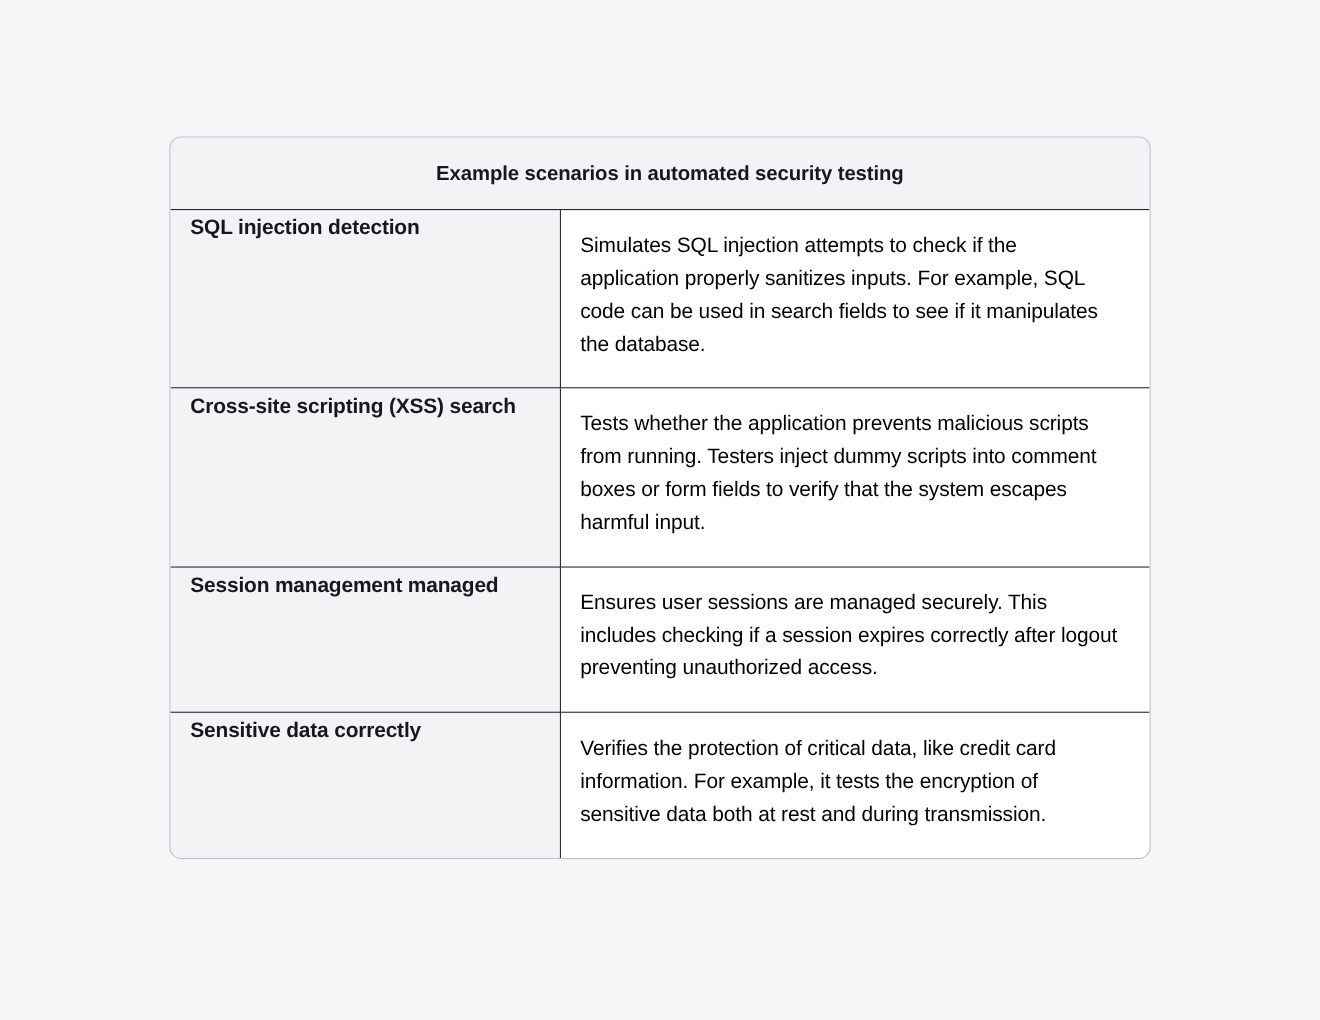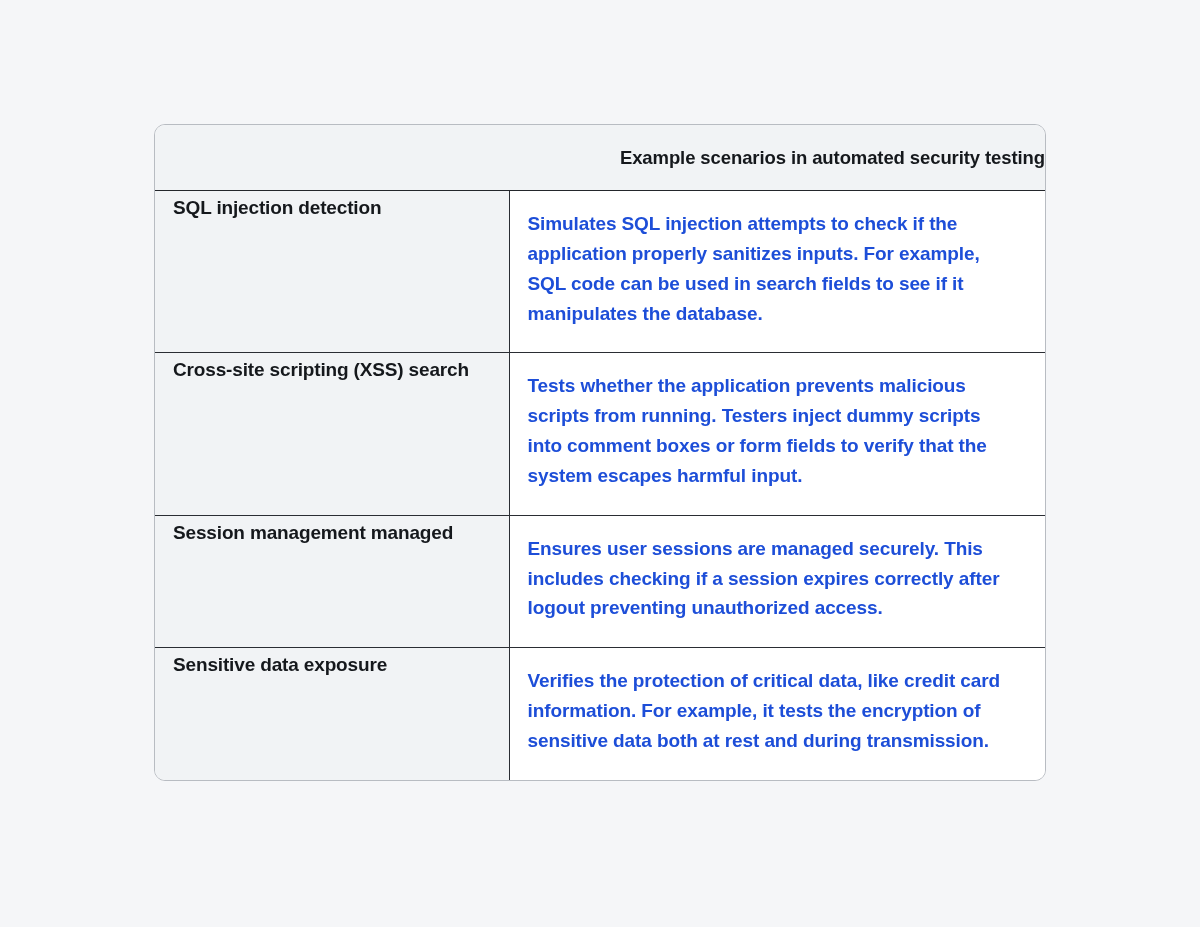--- a/index.html
+++ b/index.html
@@ -40,21 +40,21 @@
   }
 
   .table .col-label { width: 354px; }
   .table .col-desc  { width: 536px; }
 
   
   .header-row th {
     background: #f1f3f5;
     border-bottom: 1.5px solid #23262b;
     padding: 21px 0 20px 18px;
-    text-align: right;
+    text-align: center;
     vertical-align: middle;
   }
   .header-title {
     font-size: 18.5px;
     font-weight: bold;
     color: #15181c;
     letter-spacing: -0.1px;
     line-height: 1.3;
   }
 
@@ -79,22 +79,22 @@
 
   .label-text {
     font-size: 19px;
     font-weight: bold;
     color: #15181c;
     line-height: 1.46;
     letter-spacing: -0.15px;
   }
   .desc-text {
     font-size: 19px;
-    font-weight: bold;
-    color: #1d4ed8;
+    font-weight: normal;
+    color: #000000;
     line-height: 1.57;
     letter-spacing: -0.1px;
   }
 </style>
 </head>
 <body>
 
 <div class="page">
 
   <div class="table-card">
@@ -136,21 +136,21 @@
           <td class="cell-label">
             <span class="label-text">Session management managed</span>
           </td>
           <td class="cell-desc">
             <span class="desc-text">Ensures user sessions are managed securely. This includes checking if a session expires correctly after logout preventing unauthorized access.</span>
           </td>
         </tr>
 
         <tr>
           <td class="cell-label">
-            <span class="label-text">Sensitive data exposure</span>
+            <span class="label-text">Sensitive data correctly</span>
           </td>
           <td class="cell-desc">
             <span class="desc-text">Verifies the protection of critical data, like credit card information. For example, it tests the encryption of sensitive data both at rest and during transmission.</span>
           </td>
         </tr>
 
       </tbody>
     </table>
   </div>
 

